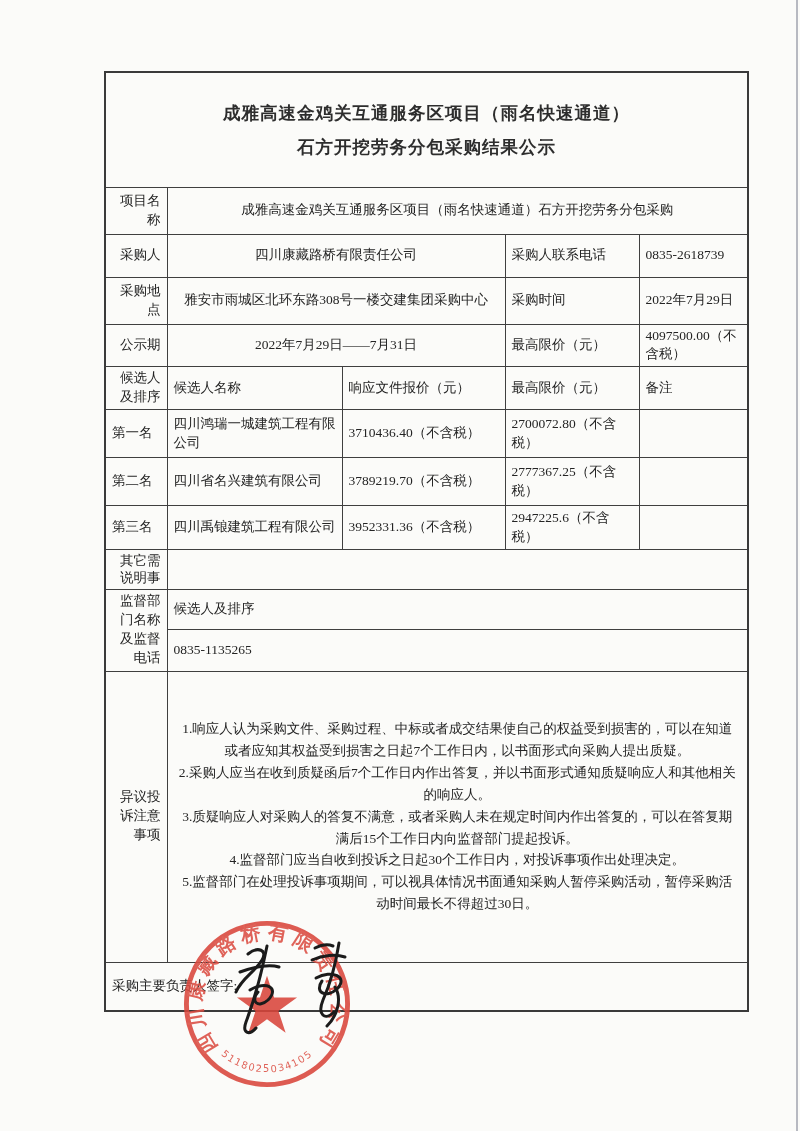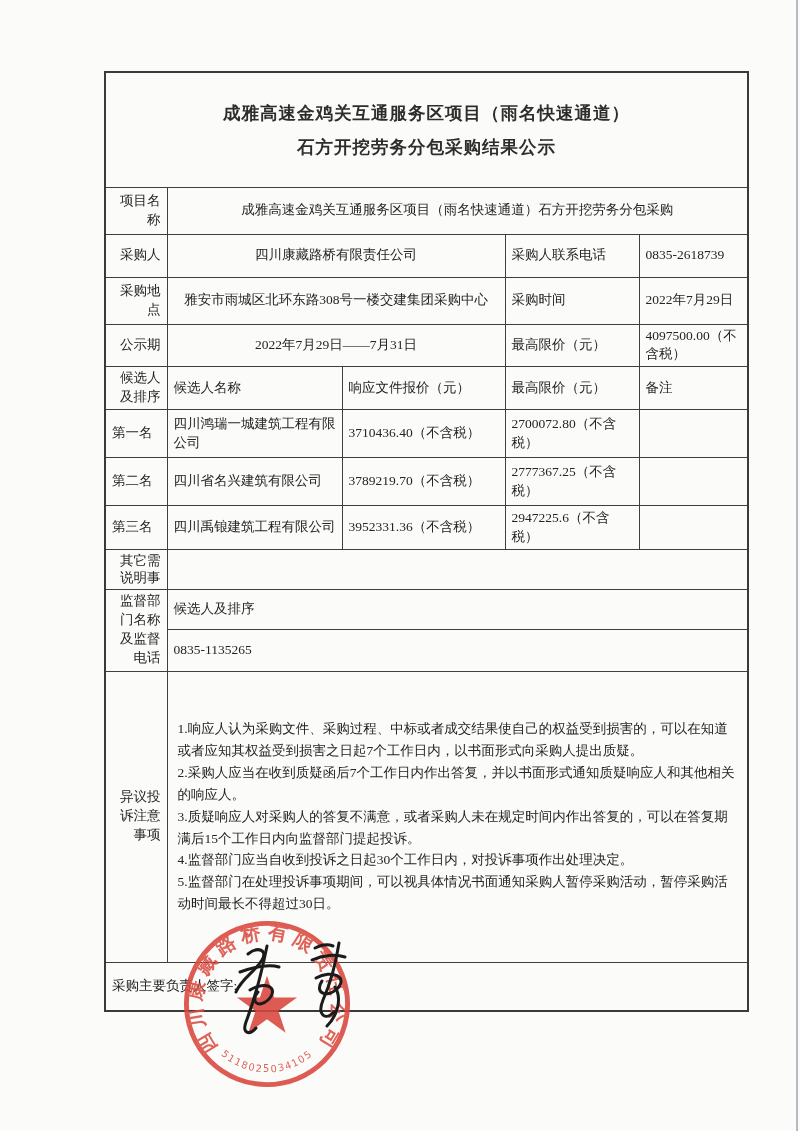--- a/index.html
+++ b/index.html
@@ -28,21 +28,21 @@
   table.doc{border:2px solid #3a3a3a;}
   td.lab{text-align:right;padding:2px 8px;}
   td.val{text-align:center;padding-left:9px;}
   td.cen{}
   td.small{font-size:12.5px;line-height:1.35;}
   tr.r-title td{
     text-align:center;font-family:"Liberation Sans","DejaVu Sans",sans-serif;
     font-weight:700;font-size:17.5px;letter-spacing:1px;color:#2d2d2d;line-height:1.95;
     border-bottom:1px solid #3f3f3f;
   }
-  .objection-text{font-size:13.5px;line-height:1.62;text-align:left;padding:0 4px;}
+  .objection-text{font-size:13.5px;line-height:1.62;text-align:center;padding:0 4px;}
   .objection-text div{margin:0;}
   td.sign-cell{font-size:13.5px;padding-left:7px;vertical-align:middle;}
 
   
   .stamp{position:absolute;left:169px;top:906px;width:196px;height:196px;opacity:.88;}
   .sig{position:absolute;left:222px;top:938px;width:140px;height:110px;}
 </style>
 </head>
 <body>
 

